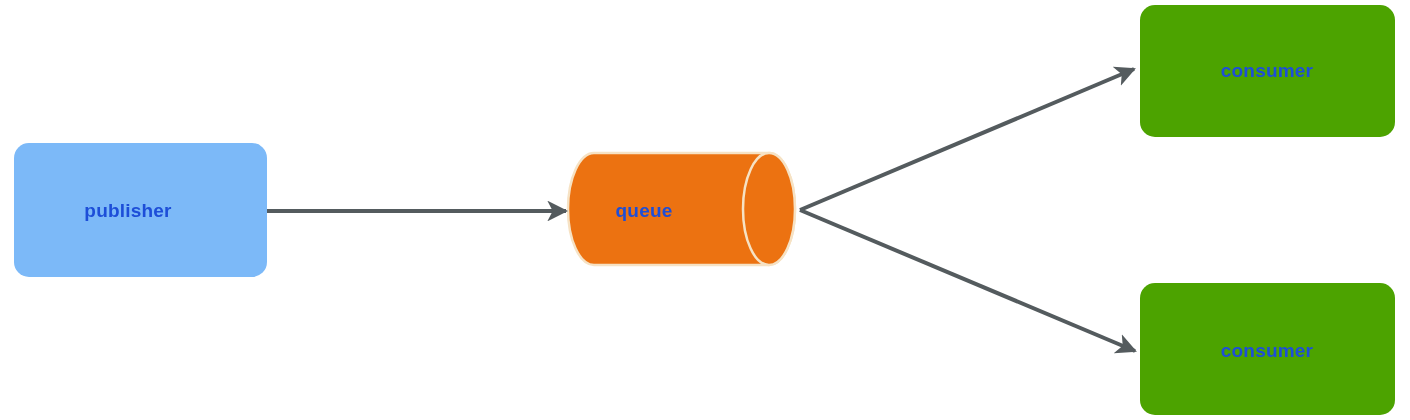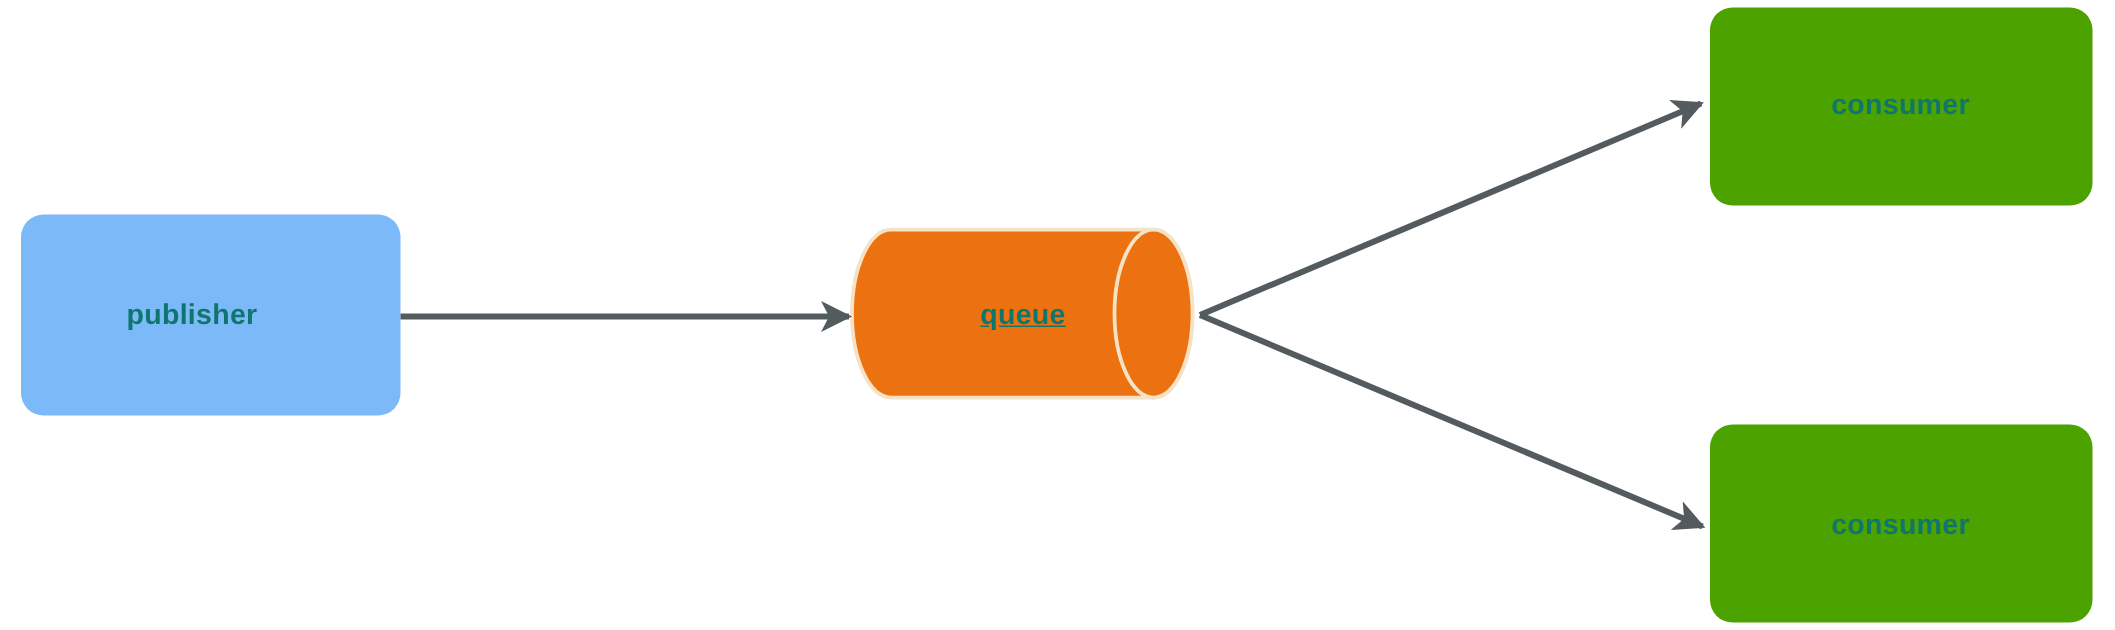--- a/index.html
+++ b/index.html
@@ -24,30 +24,30 @@
     left: 0;
     width: 1410px;
     height: 420px;
     display: block;
   }
   .node-label {
     position: absolute;
     font-family: "Liberation Sans", sans-serif;
     font-weight: bold;
     font-size: 19px;
-    color: #0f766e;
+    color: #1d4ed8;
     white-space: nowrap;
     letter-spacing: 0.2px;
     transform: translate(-50%, -50%);
     text-align: center;
     pointer-events: none;
     user-select: none;
   }
   .label-publisher { left: 128px; top: 211px; }
-  .label-queue     { left: 682px; top: 211px; text-decoration: underline; }
+  .label-queue     { left: 644px; top: 211px; }
   .label-consumer-top    { left: 1267px; top: 71px; }
   .label-consumer-bottom { left: 1267px; top: 351px; }
 </style>
 </head>
 <body>
 
 <div id="diagram-canvas">
 
   <svg id="diagram-svg" viewBox="0 0 1410 420" xmlns="http://www.w3.org/2000/svg">
 

